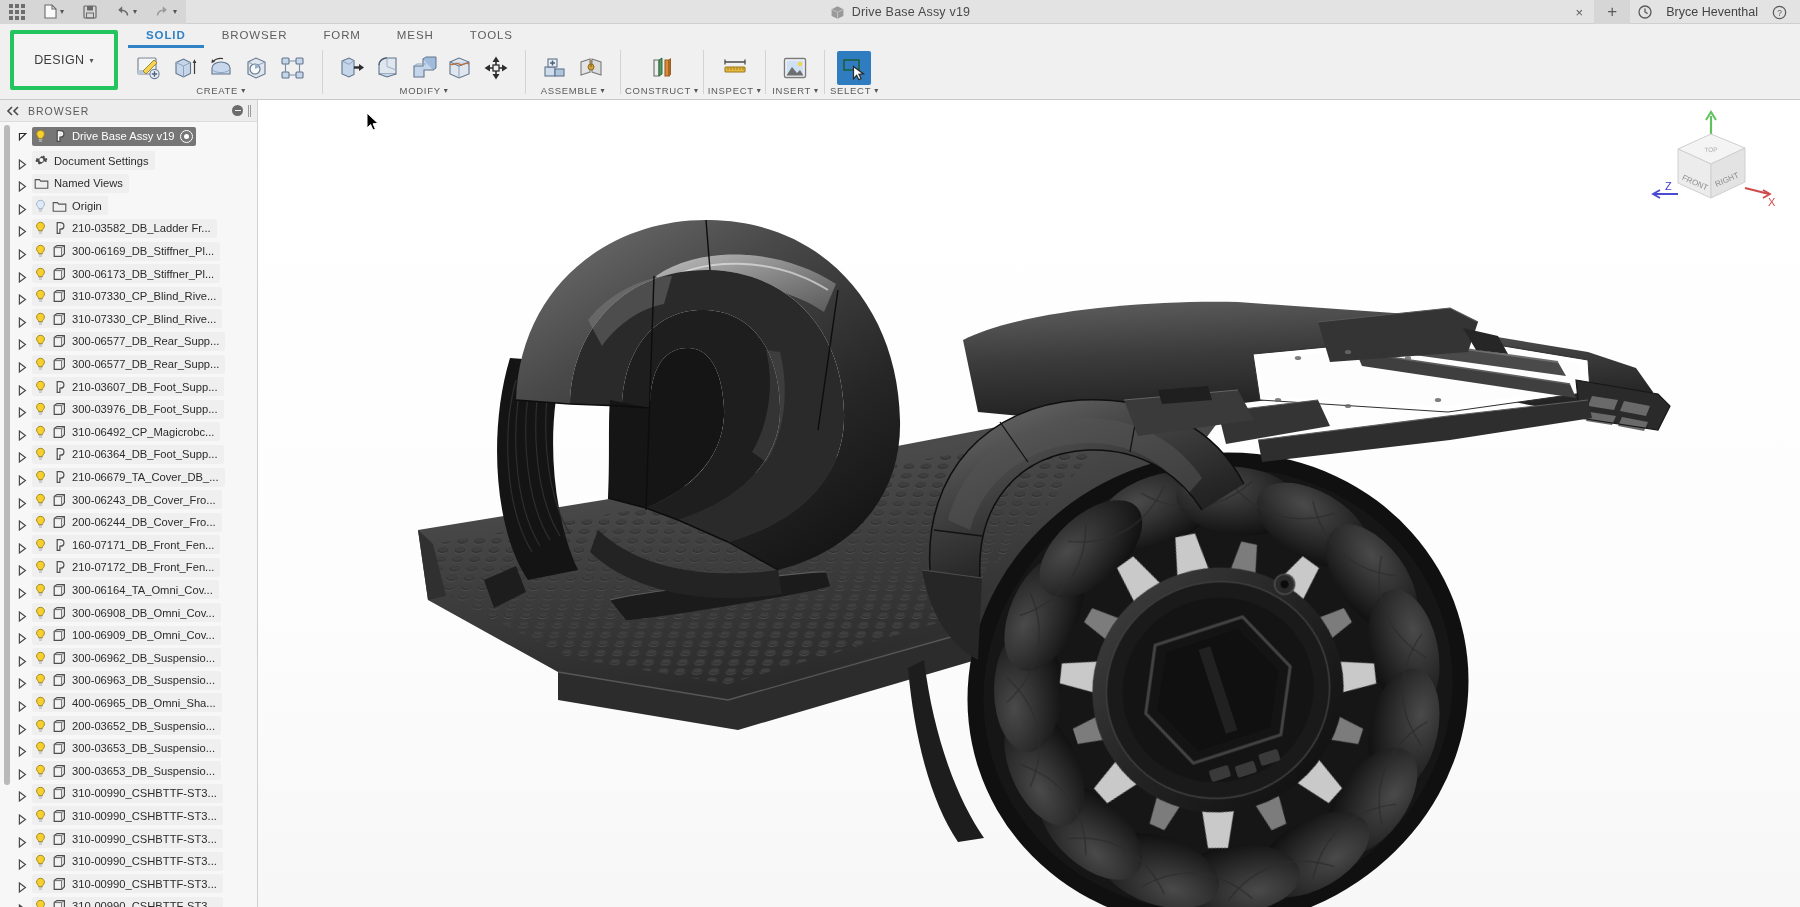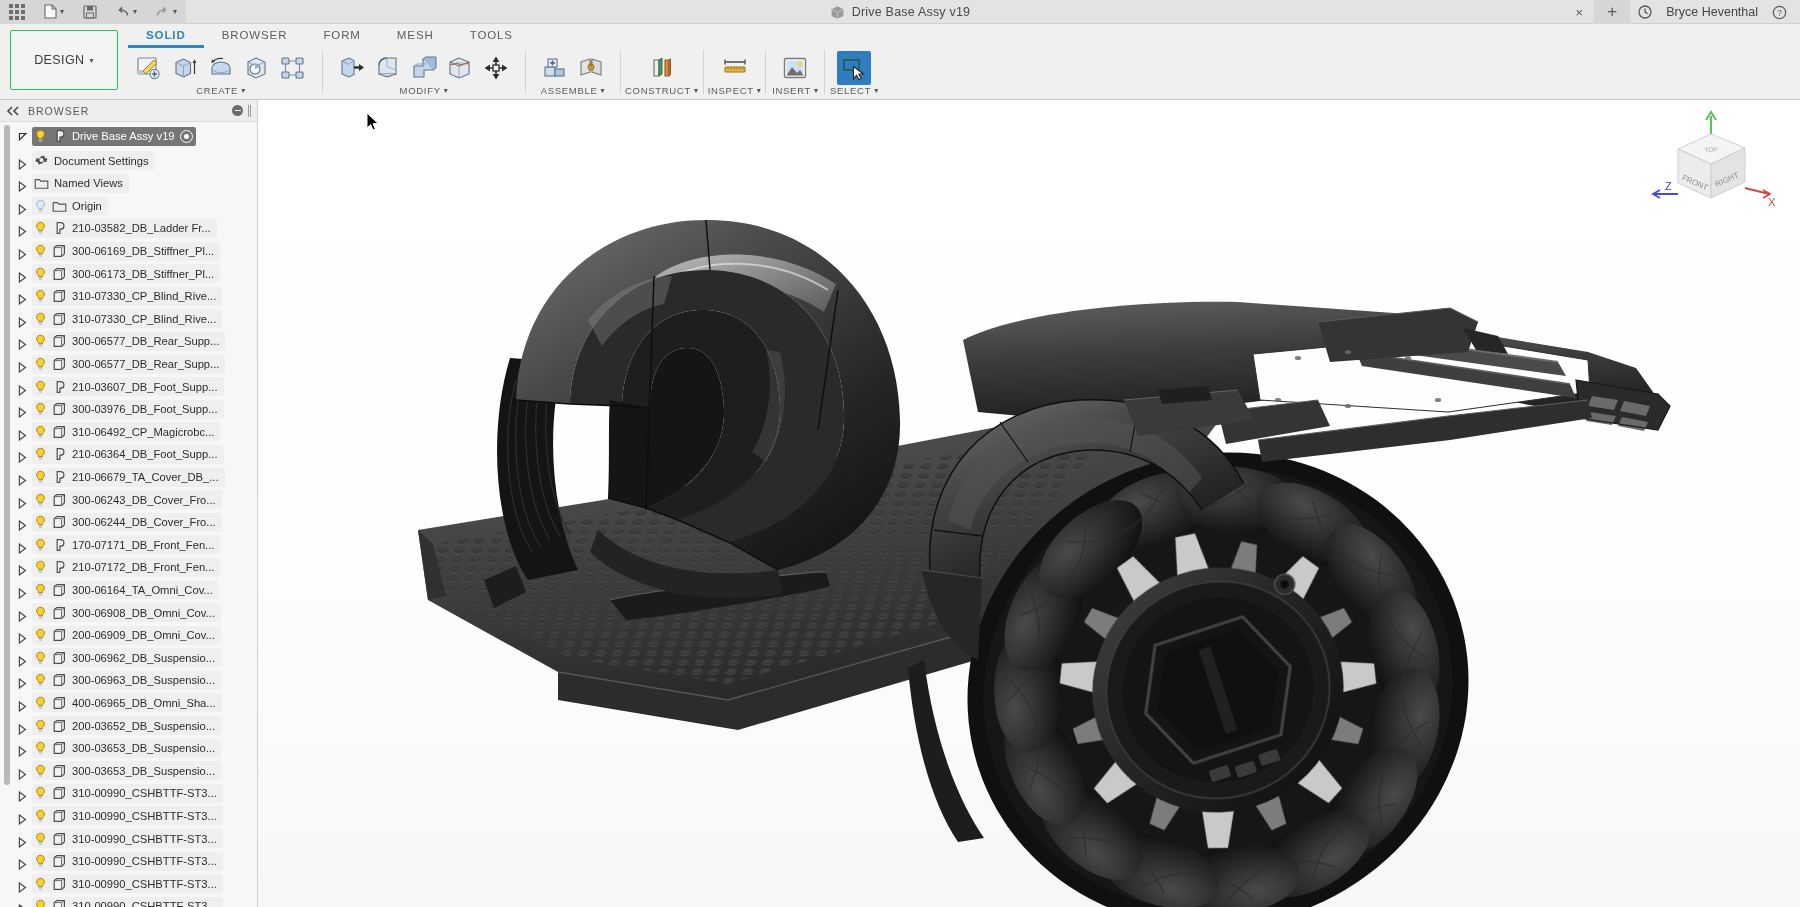--- a/index.html
+++ b/index.html
@@ -44,21 +44,21 @@
   .waffle { display: grid; grid-template-columns: repeat(3,4px); grid-gap: 2px; }
   .waffle i { width: 4px; height: 4px; background: #6e6e6e; display: block; }
 
   
   .ribbon {
     position: absolute; left: 0; top: 24px; width: 1800px; height: 76px;
     background: #f0f0f0; border-bottom: 1px solid #c9c9c9;
   }
   .wsbox {
     position: absolute; left: 10px; top: 6px; width: 108px; height: 60px;
-    border: 1px solid #22c55e; background: #f4f4f4; border-radius: 2px;
+    border: 4px solid #22c55e; background: #f4f4f4; border-radius: 2px;
     display: flex; align-items: center; justify-content: center;
     font-size: 12.5px; color: #3c3c3c; letter-spacing: .4px; gap: 5px;
   }
   .caret { font-size: 8px; color: #555; }
 
   .tabs {
     position: absolute; left: 128px; top: 2px; height: 22px;
     display: flex; align-items: flex-end; gap: 0px;
   }
   .tab {
@@ -799,40 +799,40 @@
             <span class="zone">
               <span class="bulb"><svg width="13" height="14" viewBox="0 0 13 14">
                   <path d="M6.5 1.3c2.2 0 3.9 1.6 3.9 3.7 0 1.5-.9 2.4-1.5 3.2-.4.5-.5.9-.5 1.4h-3.8c0-.5-.1-.9-.5-1.4C3.5 7.4 2.6 6.5 2.6 5c0-2.1 1.7-3.7 3.9-3.7z" fill="#f7cf2e" stroke="#9a8216" stroke-width=".9"></path>
                   <rect x="4.7" y="10.1" width="3.6" height="1.2" fill="#b9b9b9"></rect>
                   <rect x="5" y="11.6" width="3" height="1.1" fill="#b9b9b9"></rect>
                 </svg></span>
               <span class="cicon"><svg width="15" height="14" viewBox="0 0 15 14">
                   <path d="M2.2 3.6 5 1.6h7.4v8.2l-2.8 2.6H2.2z" fill="#f3f3f3" stroke="#4d4d4d" stroke-width="1.2"></path>
                   <path d="M2.2 3.6h7.4v8.8M9.6 3.6 12.4 1.6" fill="none" stroke="#6d6d6d" stroke-width="1"></path>
                 </svg></span>
-              <span class="lbl">300-06244_DB_Cover_Fro...</span>
+              <span class="lbl">200-06244_DB_Cover_Fro...</span>
             </span>
           </div>
           <div class="node ind1">
             <span class="arrow">
               <svg width="9" height="11" viewBox="0 0 9 11">
                 <path d="M1.4 1 7.4 5.5 1.4 10z" fill="none" stroke="#4a4a4a" stroke-width="1.2"></path>
               </svg>
             </span>
             <span class="zone">
               <span class="bulb"><svg width="13" height="14" viewBox="0 0 13 14">
                   <path d="M6.5 1.3c2.2 0 3.9 1.6 3.9 3.7 0 1.5-.9 2.4-1.5 3.2-.4.5-.5.9-.5 1.4h-3.8c0-.5-.1-.9-.5-1.4C3.5 7.4 2.6 6.5 2.6 5c0-2.1 1.7-3.7 3.9-3.7z" fill="#f7cf2e" stroke="#9a8216" stroke-width=".9"></path>
                   <rect x="4.7" y="10.1" width="3.6" height="1.2" fill="#b9b9b9"></rect>
                   <rect x="5" y="11.6" width="3" height="1.1" fill="#b9b9b9"></rect>
                 </svg></span>
               <span class="cicon"><svg width="15" height="14" viewBox="0 0 15 14">
                   <path d="M5.2 1.6h3.1c2.1 0 3.6 1.4 3.6 3.3s-1.5 3.3-3.6 3.3H7.9v4.1H5.2z" fill="#f7f7f7" stroke="#4d4d4d" stroke-width="1.2"></path>
                   <path d="M7.9 3.9h.5c.8 0 1.2.4 1.2 1s-.4 1-1.2 1h-.5z" fill="#d9d9d9"></path>
                 </svg></span>
-              <span class="lbl">170-07171_DB_Front_Fen...</span>
+              <span class="lbl">160-07171_DB_Front_Fen...</span>
             </span>
           </div>
           <div class="node ind1">
             <span class="arrow">
               <svg width="9" height="11" viewBox="0 0 9 11">
                 <path d="M1.4 1 7.4 5.5 1.4 10z" fill="none" stroke="#4a4a4a" stroke-width="1.2"></path>
               </svg>
             </span>
             <span class="zone">
               <span class="bulb"><svg width="13" height="14" viewBox="0 0 13 14">
@@ -894,21 +894,21 @@
             <span class="zone">
               <span class="bulb"><svg width="13" height="14" viewBox="0 0 13 14">
                   <path d="M6.5 1.3c2.2 0 3.9 1.6 3.9 3.7 0 1.5-.9 2.4-1.5 3.2-.4.5-.5.9-.5 1.4h-3.8c0-.5-.1-.9-.5-1.4C3.5 7.4 2.6 6.5 2.6 5c0-2.1 1.7-3.7 3.9-3.7z" fill="#f7cf2e" stroke="#9a8216" stroke-width=".9"></path>
                   <rect x="4.7" y="10.1" width="3.6" height="1.2" fill="#b9b9b9"></rect>
                   <rect x="5" y="11.6" width="3" height="1.1" fill="#b9b9b9"></rect>
                 </svg></span>
               <span class="cicon"><svg width="15" height="14" viewBox="0 0 15 14">
                   <path d="M2.2 3.6 5 1.6h7.4v8.2l-2.8 2.6H2.2z" fill="#f3f3f3" stroke="#4d4d4d" stroke-width="1.2"></path>
                   <path d="M2.2 3.6h7.4v8.8M9.6 3.6 12.4 1.6" fill="none" stroke="#6d6d6d" stroke-width="1"></path>
                 </svg></span>
-              <span class="lbl">200-06909_DB_Omni_Cov...</span>
+              <span class="lbl">100-06909_DB_Omni_Cov...</span>
             </span>
           </div>
           <div class="node ind1">
             <span class="arrow">
               <svg width="9" height="11" viewBox="0 0 9 11">
                 <path d="M1.4 1 7.4 5.5 1.4 10z" fill="none" stroke="#4a4a4a" stroke-width="1.2"></path>
               </svg>
             </span>
             <span class="zone">
               <span class="bulb"><svg width="13" height="14" viewBox="0 0 13 14">

